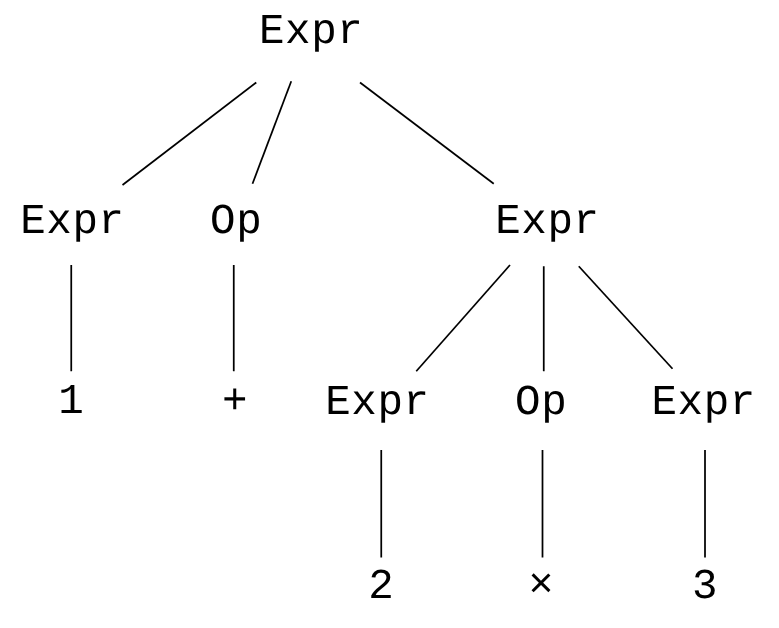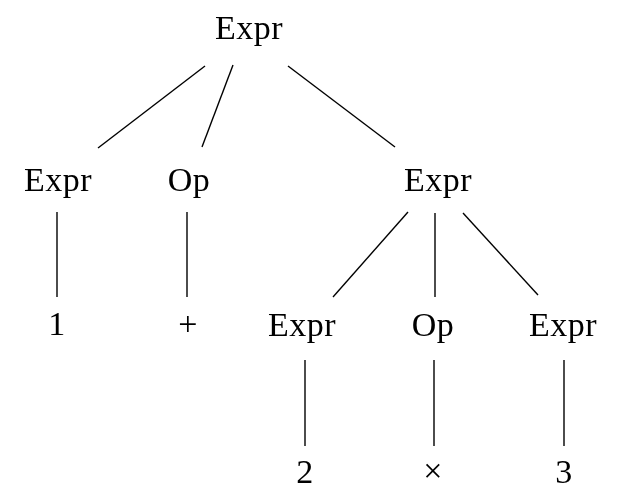--- a/index.html
+++ b/index.html
@@ -6,21 +6,21 @@
     margin: 0;
     padding: 0;
     background: #ffffff;
   }
   .stage {
     position: relative;
     width: 623px;
     height: 502px;
     background: #ffffff;
     overflow: hidden;
-    font-family: Liberation Serif, serif;
+    font-family: Liberation Mono, monospace;
   }
   .edge-layer {
     position: absolute;
     left: 0;
     top: 0;
     width: 623px;
     height: 502px;
     display: block;
   }
   .node {

